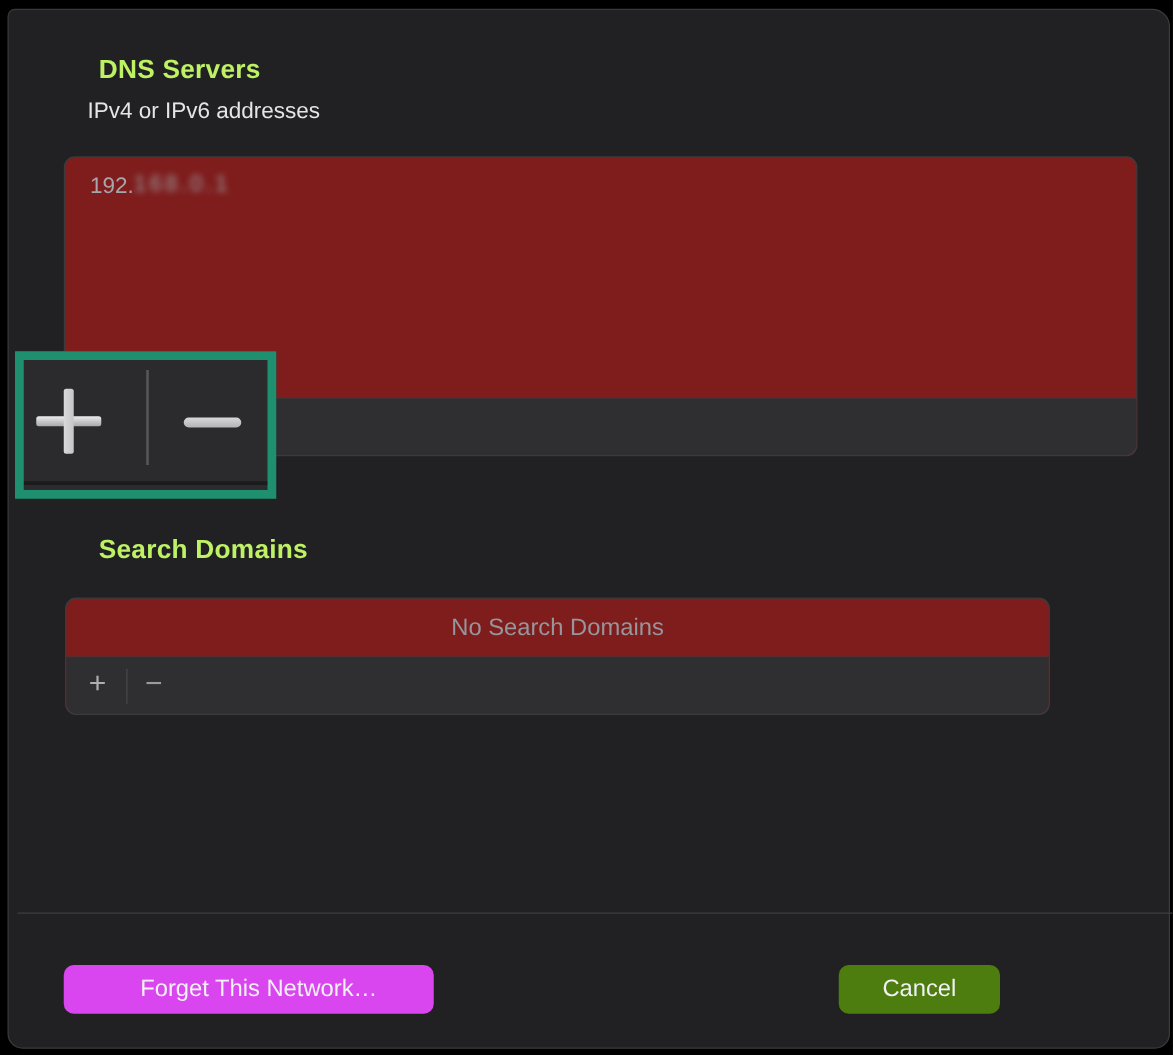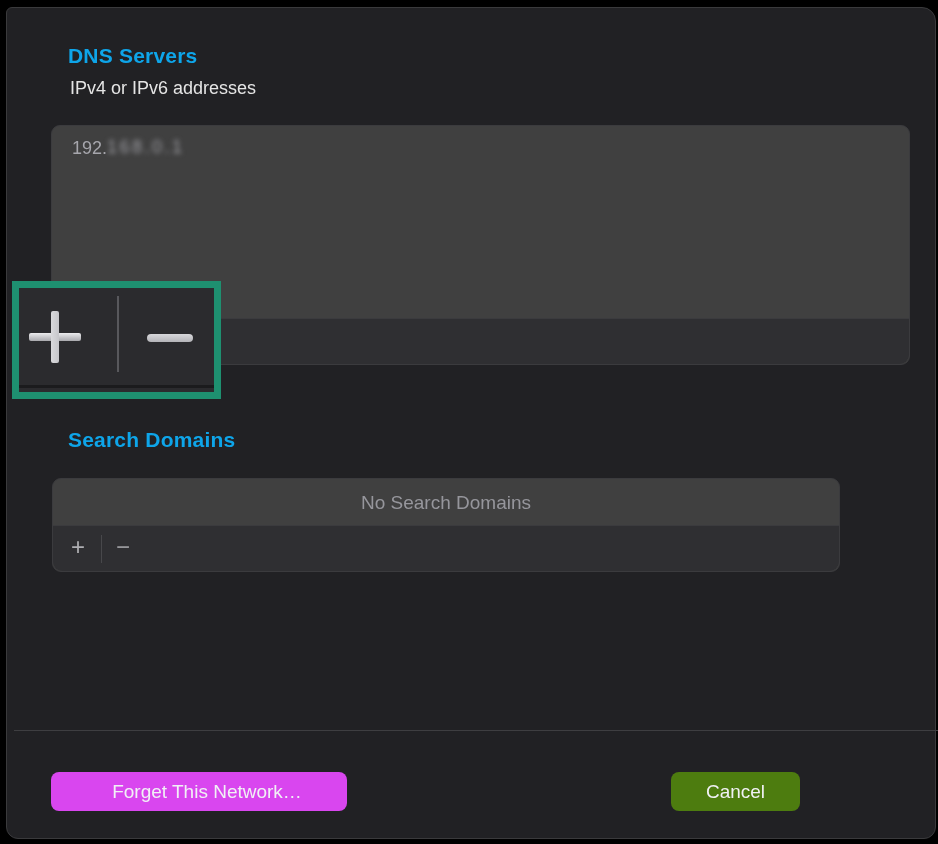--- a/index.html
+++ b/index.html
@@ -7,33 +7,33 @@
   body { font-family: "Liberation Sans", "DejaVu Sans", sans-serif; position: relative; }
 
   .window {
     position: absolute; left: 6px; top: 7px; width: 930px; height: 832px;
     background: #212124;
     border: 1px solid #3a3a3c;
     border-radius: 6px 14px 12px 12px;
   }
 
   .dns-title, .search-title {
-    position: absolute; left: 61px;
-    font-size: 21px; font-weight: 700; color: #0ea5e9; letter-spacing: 0.2px;
+    position: absolute; left: 72px;
+    font-size: 21px; font-weight: 700; color: #bef264; letter-spacing: 0.2px;
   }
   .dns-title { top: 36px; }
   .search-title { top: 420px; text-align: center; }
 
   .dns-subtitle {
     position: absolute; left: 63px; top: 70px;
     font-size: 18px; color: #e5e5e5;
   }
 
   .list-box {
-    position: absolute; background: #404040;
+    position: absolute; background: #7f1d1d;
     border: 1px solid #3b3b3e; border-radius: 9px;
   }
   .dns-box { left: 44px; top: 117px; width: 859px; height: 240px; }
   .search-box { left: 45px; top: 470px; width: 788px; height: 94px; }
 
   .ip-row {
     position: absolute; left: 20px; top: 12px;
     font-size: 18px; color: #a6a6ac; white-space: nowrap;
   }
   .ip-obscured {

